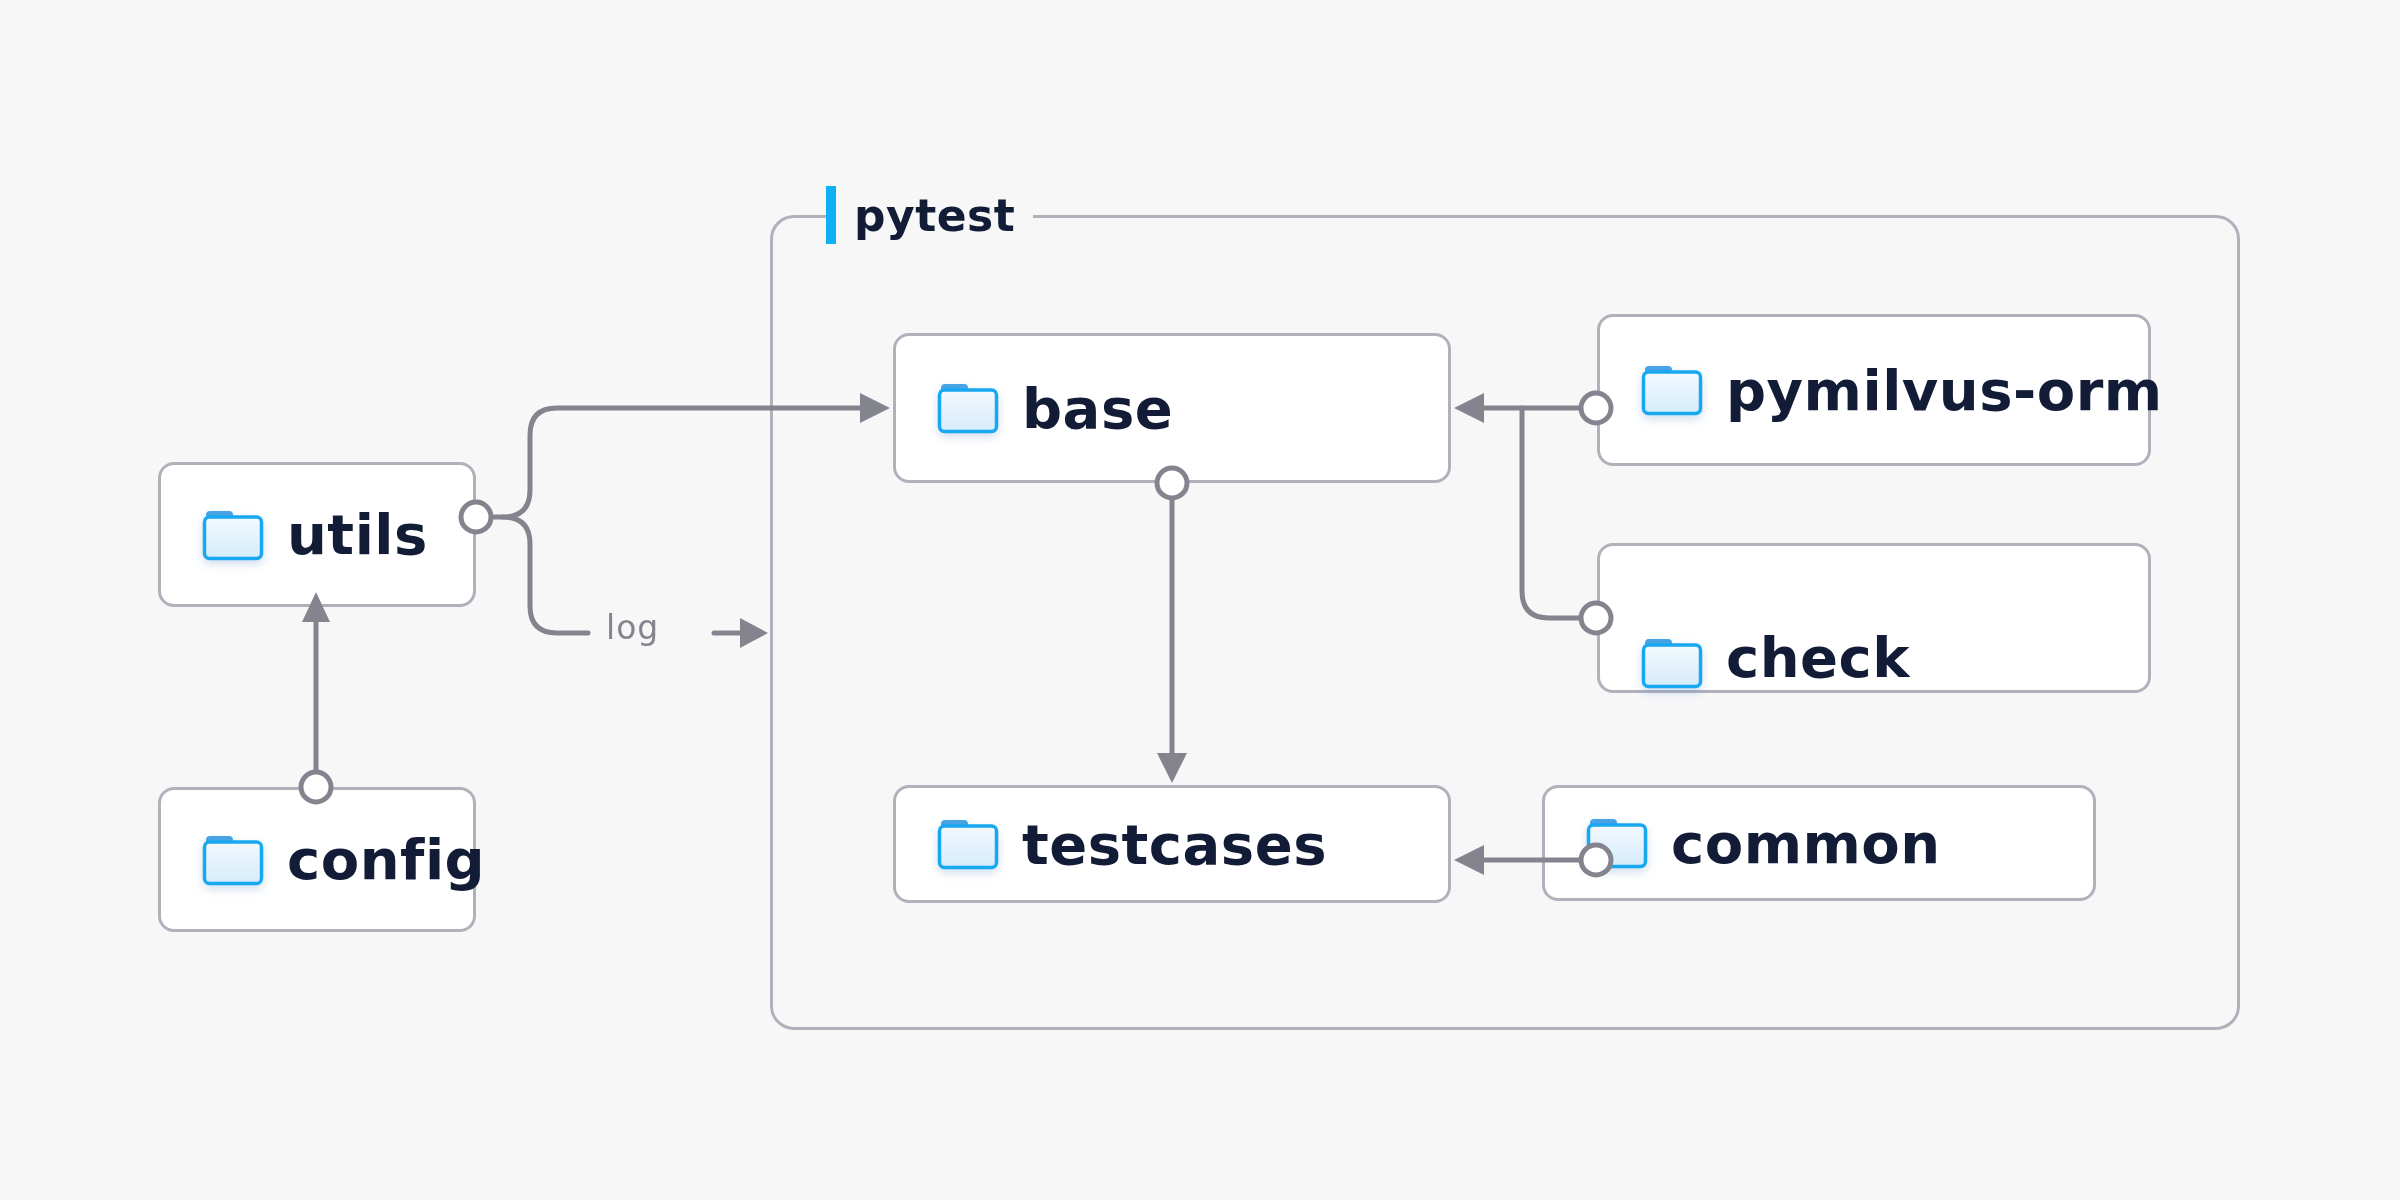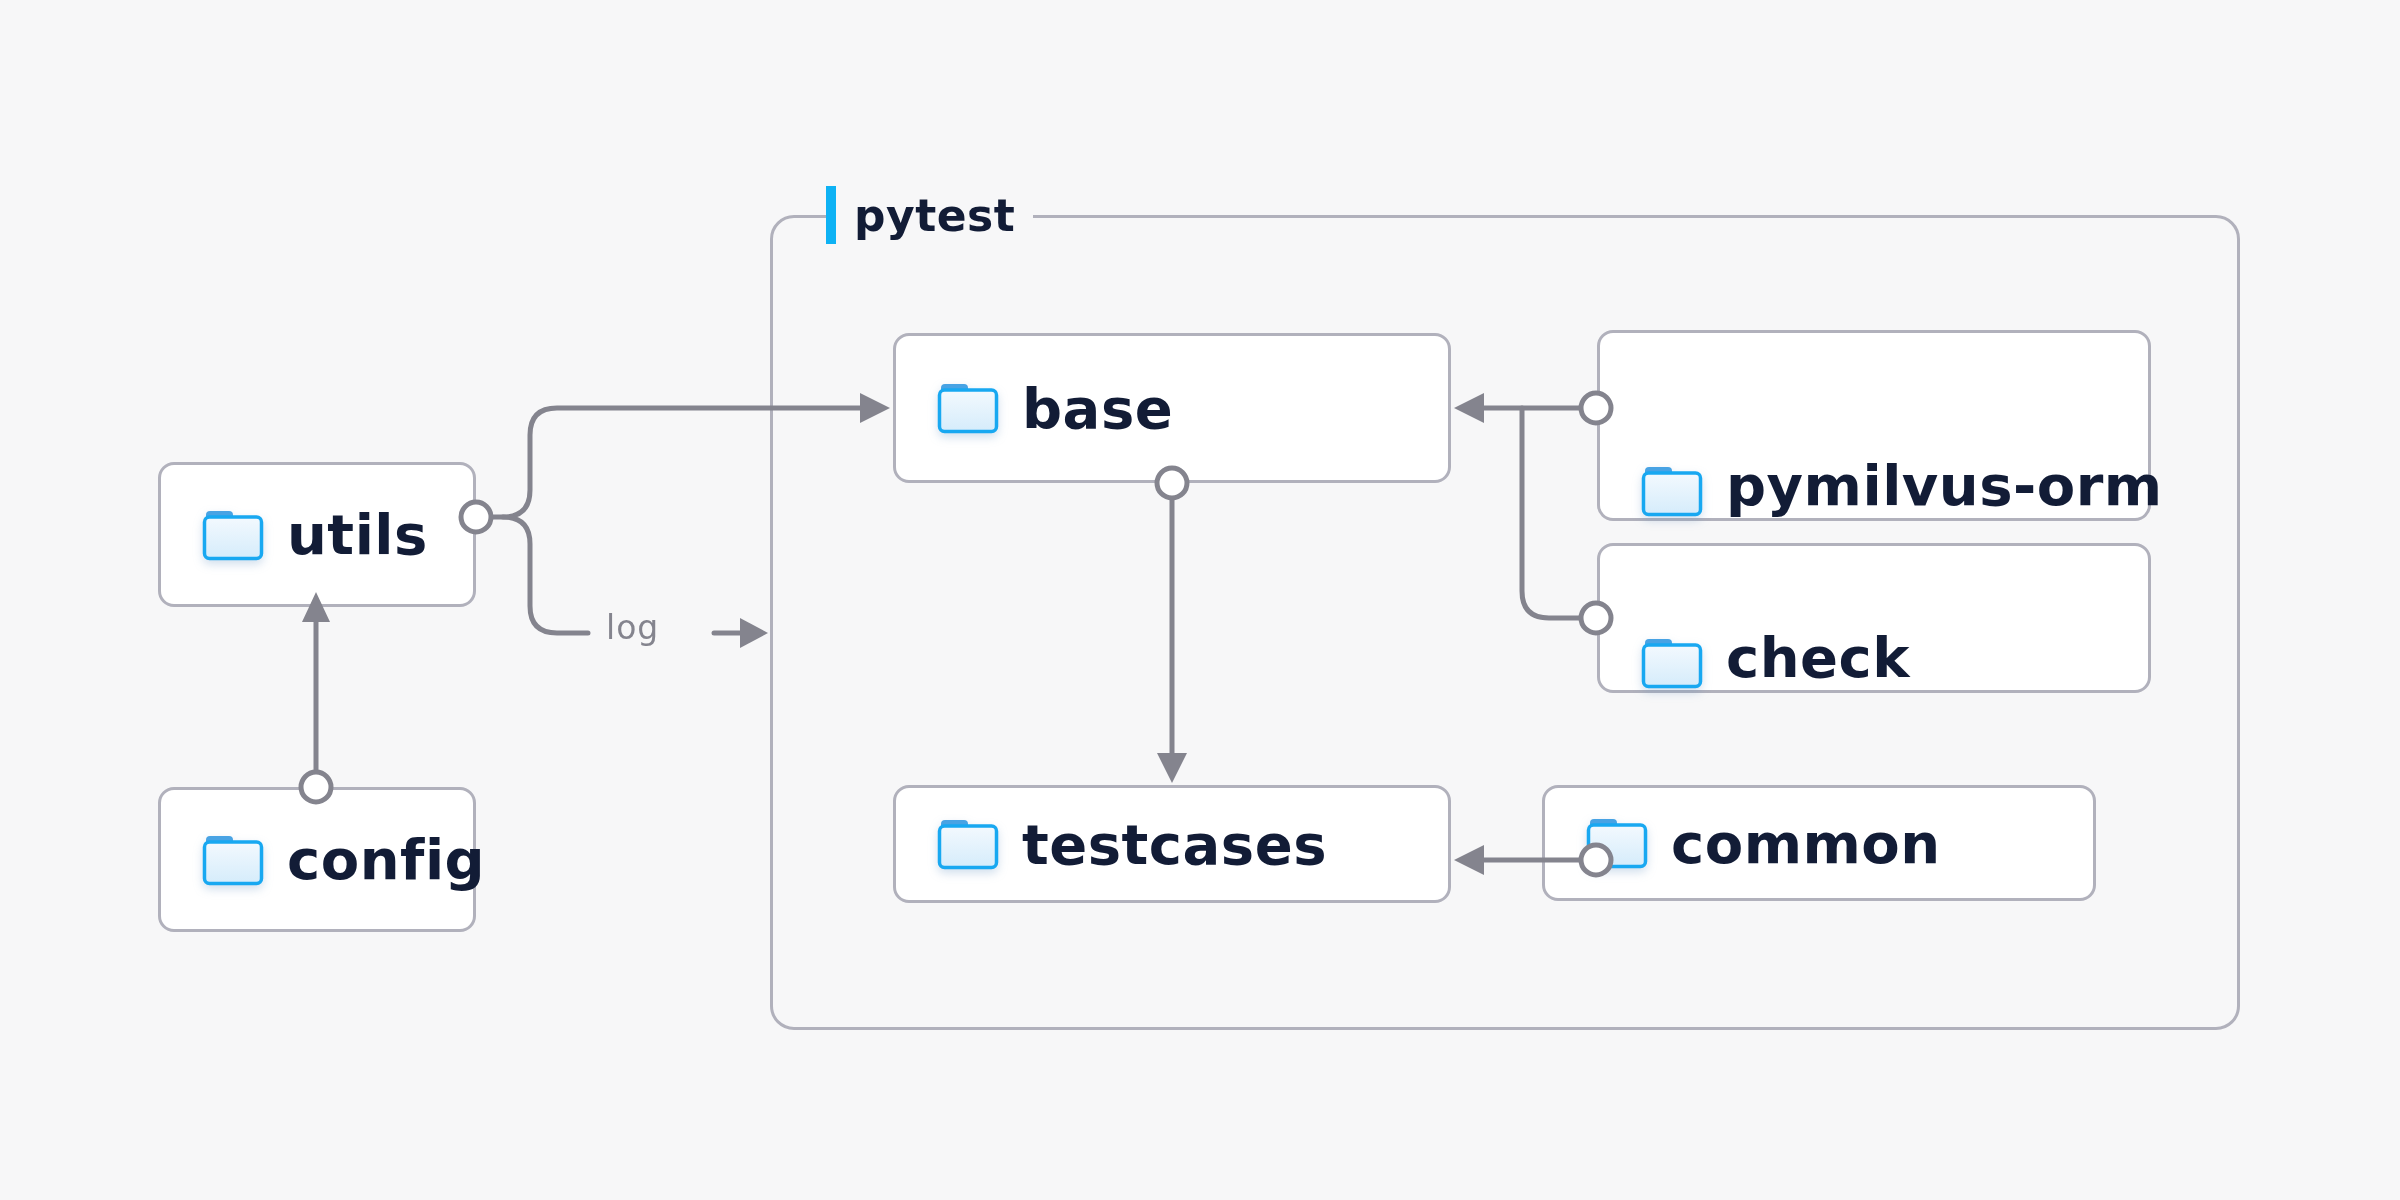--- a/index.html
+++ b/index.html
@@ -63,21 +63,21 @@
     white-space:nowrap;
   }
   .folder{
     width:64px;height:54px;flex:0 0 auto;
     filter:drop-shadow(0 4px 5px rgba(90,140,190,0.28));
   }
   .n-utils    {left:158px; top:462px; width:318px; height:145px;}
   .n-config   {left:158px; top:787px; width:318px; height:145px;}
   .n-base     {left:893px; top:333px; width:558px; height:150px;}
   .n-testcases{left:893px; top:785px; width:558px; height:118px;}
-  .n-pymilvus {left:1597px;top:330px; width:554px; height:191px;align-items:flex-end;}
+  .n-pymilvus {left:1597px;top:314px; width:554px; height:152px;}
   .n-check    {left:1597px;top:543px; width:554px; height:150px;align-items:flex-end;}
   .n-common   {left:1542px;top:785px; width:554px; height:116px;}
   
   .overlay{
     position:absolute;inset:0;width:2400px;height:1200px;
     z-index:5;pointer-events:none;
   }
   .edge{stroke:var(--line);stroke-width:5;fill:none;stroke-linecap:round;}
   .head{fill:var(--line);stroke:none;}
   .dot{fill:#ffffff;stroke:var(--line);stroke-width:5;}

